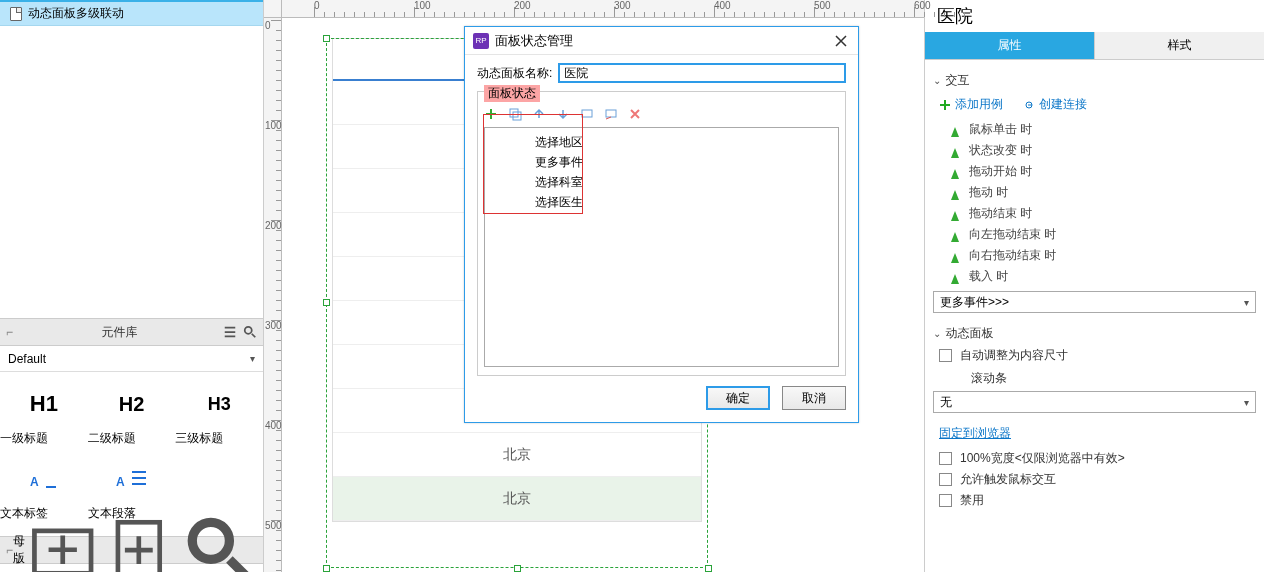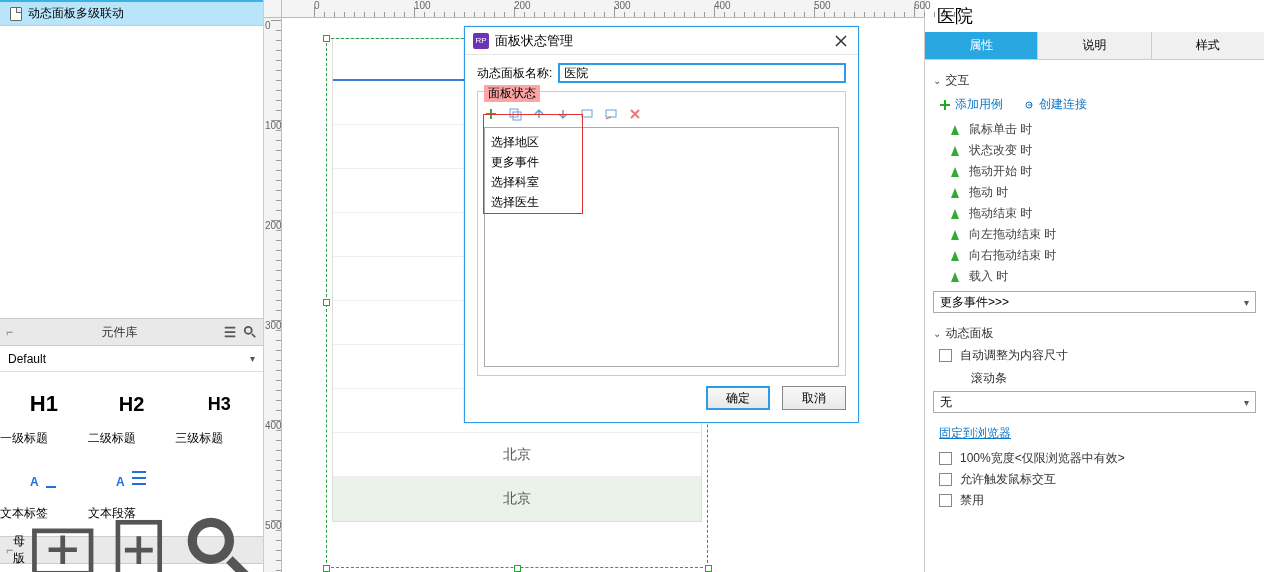--- a/index.html
+++ b/index.html
@@ -52,40 +52,40 @@
 .dialog-title .t { flex:1; font-size:13px; }
 .close-x { width:18px; height:18px; display:flex; align-items:center; justify-content:center; cursor:pointer;}
 .dialog-body { padding:8px 12px 12px; }
 .field-row { display:flex; align-items:center; gap:6px; margin-bottom:8px;}
 .field-row input { flex:1; height:20px; border:2px solid #2d9be8; outline:none; padding:0 4px; font-size:12px;}
 .fieldset { border:1px solid #ccc; padding:4px 6px 8px; }
 .fieldset-legend { position:relative; top:-11px; background:#fca5a5; display:inline-block; padding:0 4px; }
 .state-toolbar { display:flex; gap:10px; align-items:center; padding:2px 0 6px; margin-top:-8px;}
 .state-toolbar svg { width:14px; height:14px; }
 .state-list { border:1px solid #aaa; height:240px; padding:4px 6px; }
-.state-item { height:20px; display:flex; align-items:center; }
+.state-item { height:20px; display:flex; align-items:center;margin-left:44px; }
 .red-box { position:absolute; border:1px solid #d33; pointer-events:none; }
 .dialog-buttons { display:flex; justify-content:flex-end; gap:12px; padding-top:10px;}
 .dlg-btn { width:64px; height:24px; border:1px solid #888; background:linear-gradient(#f8f8f8,#e8e8e8); display:flex; align-items:center; justify-content:center; cursor:pointer;}
 .dlg-btn.primary { border:2px solid #2d9be8; }
 
 
 .right-pane { width: 340px; height:100%; border-left:1px solid #ccc; display:flex; flex-direction:column; background:#fff;}
 .right-title { height:32px; display:flex; align-items:center; padding-left:12px; font-size:18px; font-weight:500; }
 .right-tabs { display:flex; height:28px; border-bottom:1px solid #ccc;}
 .right-tab { flex:1; display:flex; align-items:center; justify-content:center; border-right:1px solid #ccc; background:#f0f0f0; cursor:pointer;}
 .right-tab.active { background:#29a7e1; color:#fff;}
 .right-tab:last-child { border-right:none; }
 .right-content { flex:1; overflow:auto; padding:4px 8px;}
 .group-h { display:flex; align-items:center; height:24px; gap:4px; color:#333; margin-top:4px;}
 .group-h .chev { font-size:10px; color:#555;}
 .link-row { display:flex; align-items:center; gap:20px; padding:4px 0 6px 6px;}
 .link { color:#0b76c8; cursor:pointer; display:flex; align-items:center; gap:4px;}
 .link svg { width:12px; height:12px; }
-.event-item { display:flex; align-items:center; gap:8px; padding:2px 0 2px 16px; color:#444;}
+.event-item { display:flex; align-items:flex-end; gap:8px; padding:2px 0 2px 16px; color:#444;}
 .event-item svg { width:12px; height:12px; }
 .select-ctrl { width:100%; height:22px; border:1px solid #aaa; display:flex; align-items:center; justify-content:space-between; padding:0 6px; margin:4px 0 8px; background:#fff;}
 .select-ctrl .caret { font-size:10px; color:#555;}
 .cb-row { display:flex; align-items:center; gap:8px; padding:2px 0 2px 6px;}
 .cb { width:13px; height:13px; border:1px solid #888; background:#fff; display:inline-block;}
 .label { color:#333; }
 .blue-underline { color:#0b76c8; text-decoration:underline; cursor:pointer; padding:4px 0 6px 6px; display:inline-block;}
 </style>
 </head>
 <body>
@@ -400,23 +400,20 @@
   </div>
 </div>
 
 <div class="right-pane">
   <div class="right-title">医院</div>
   <div class="right-tabs">
     <div class="right-tab active">
         <span>属性</span>
       </div>
     <div class="right-tab">
-        <span>说明</span>
-      </div>
-    <div class="right-tab">
         <span>样式</span>
       </div>
   </div>
   <div class="right-content">
     <div class="group-h">
       <span class="chev">⌄</span>
       <span>交互</span>
     </div>
     <div class="link-row">
       <span class="link">

